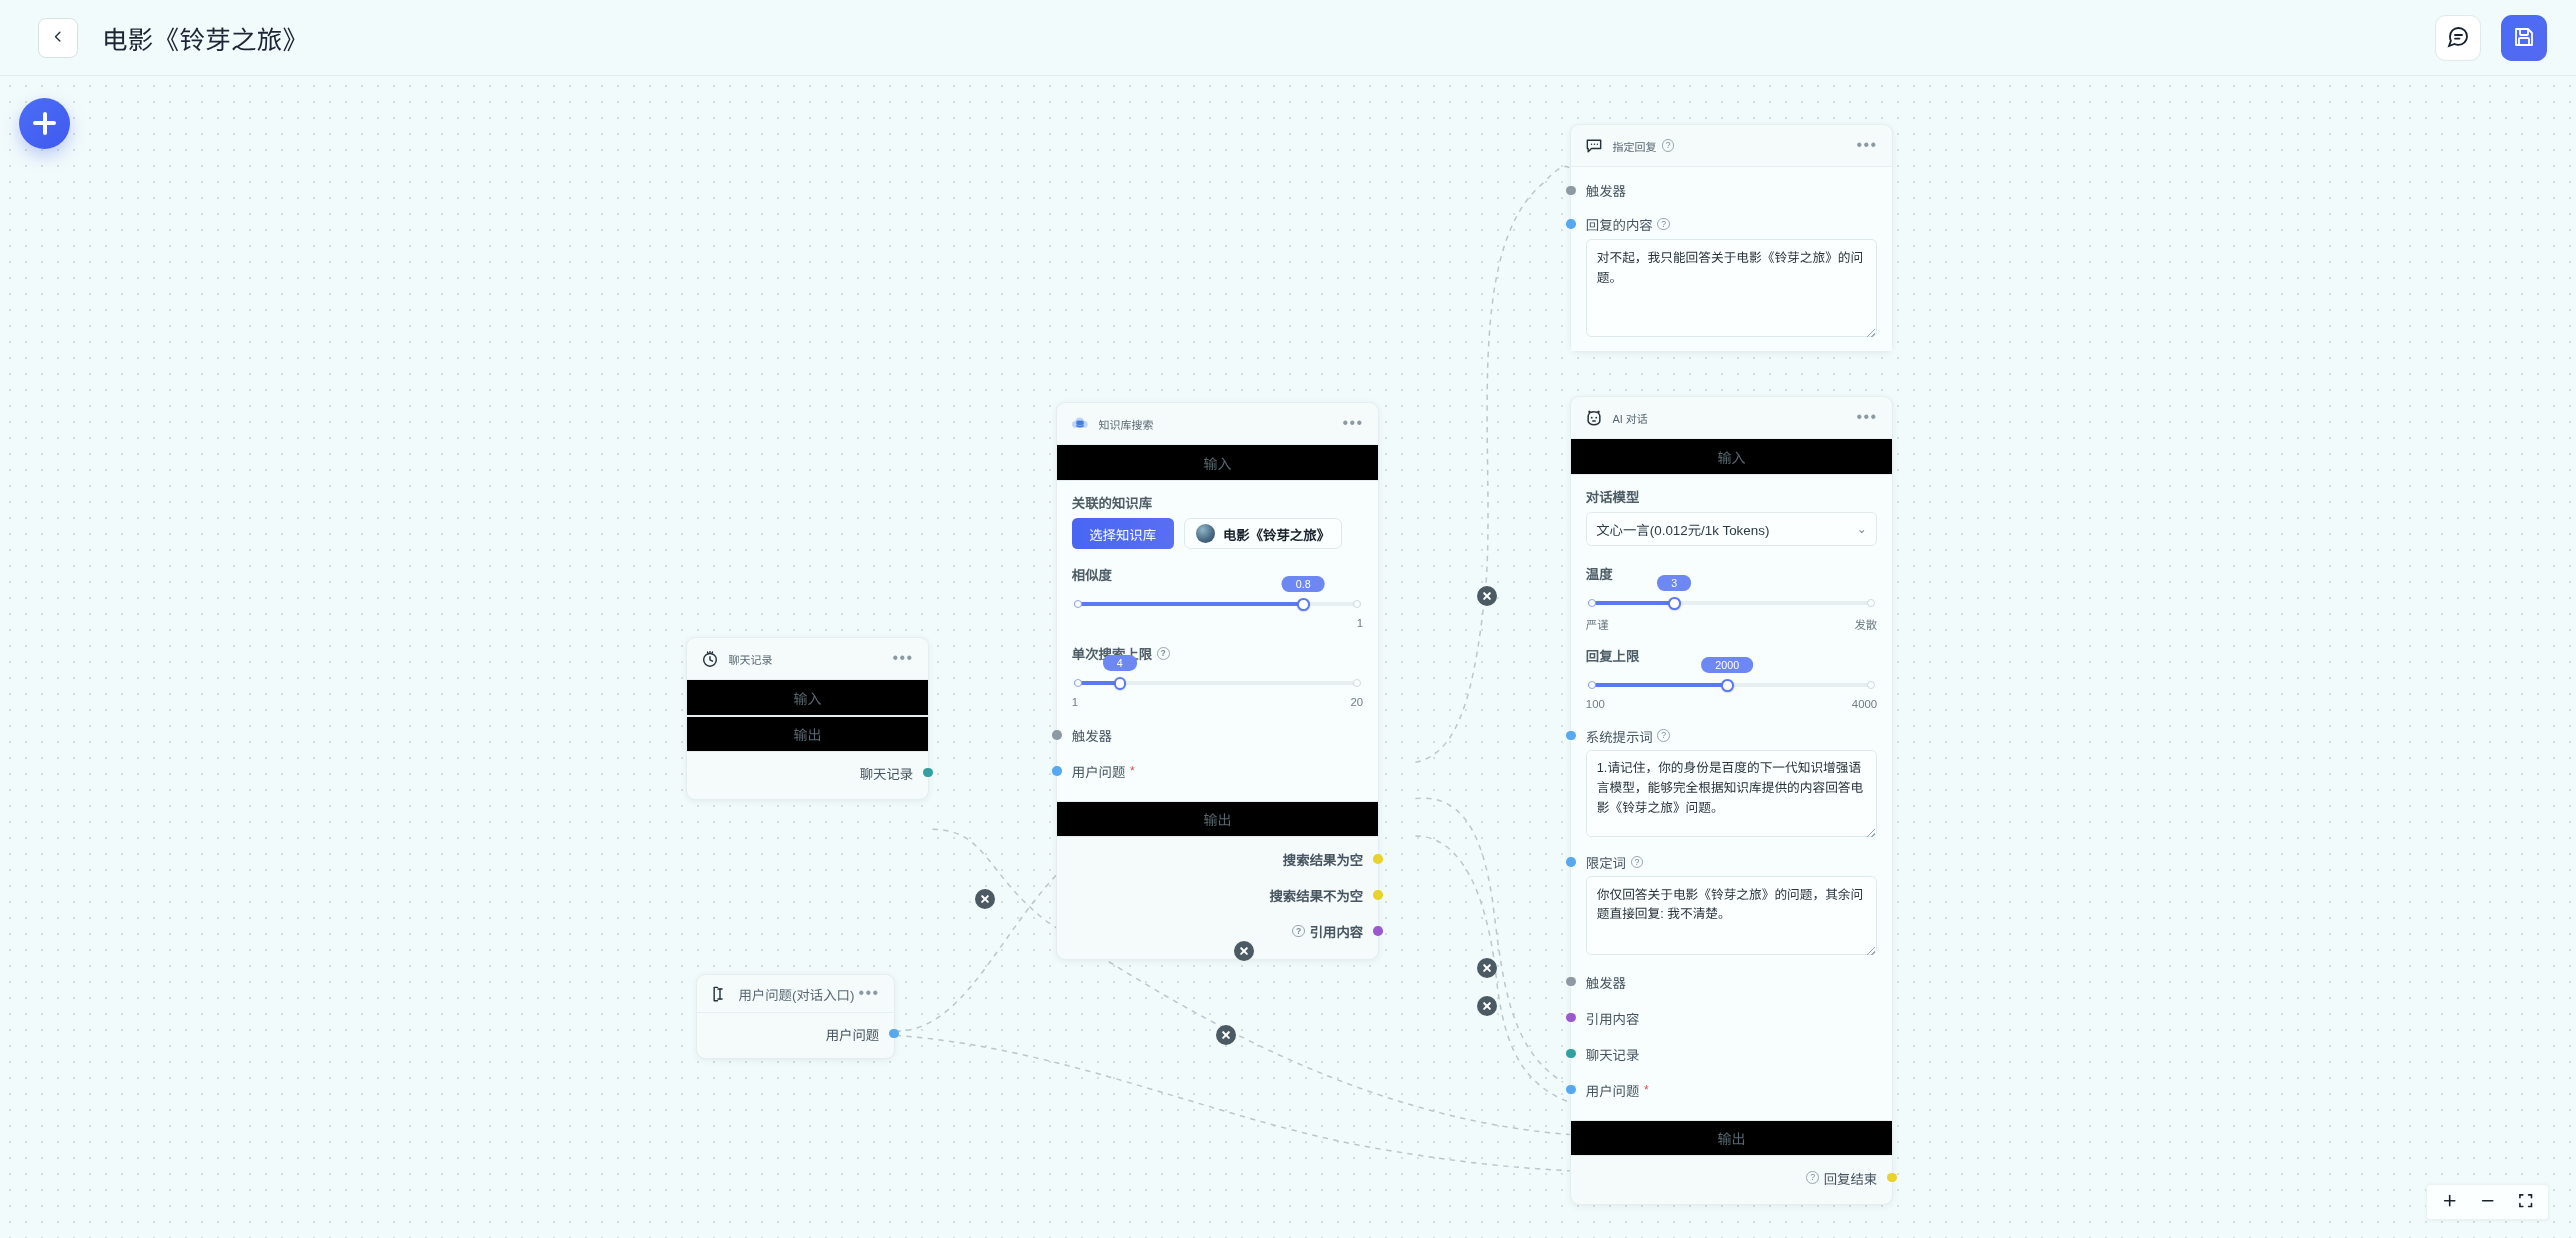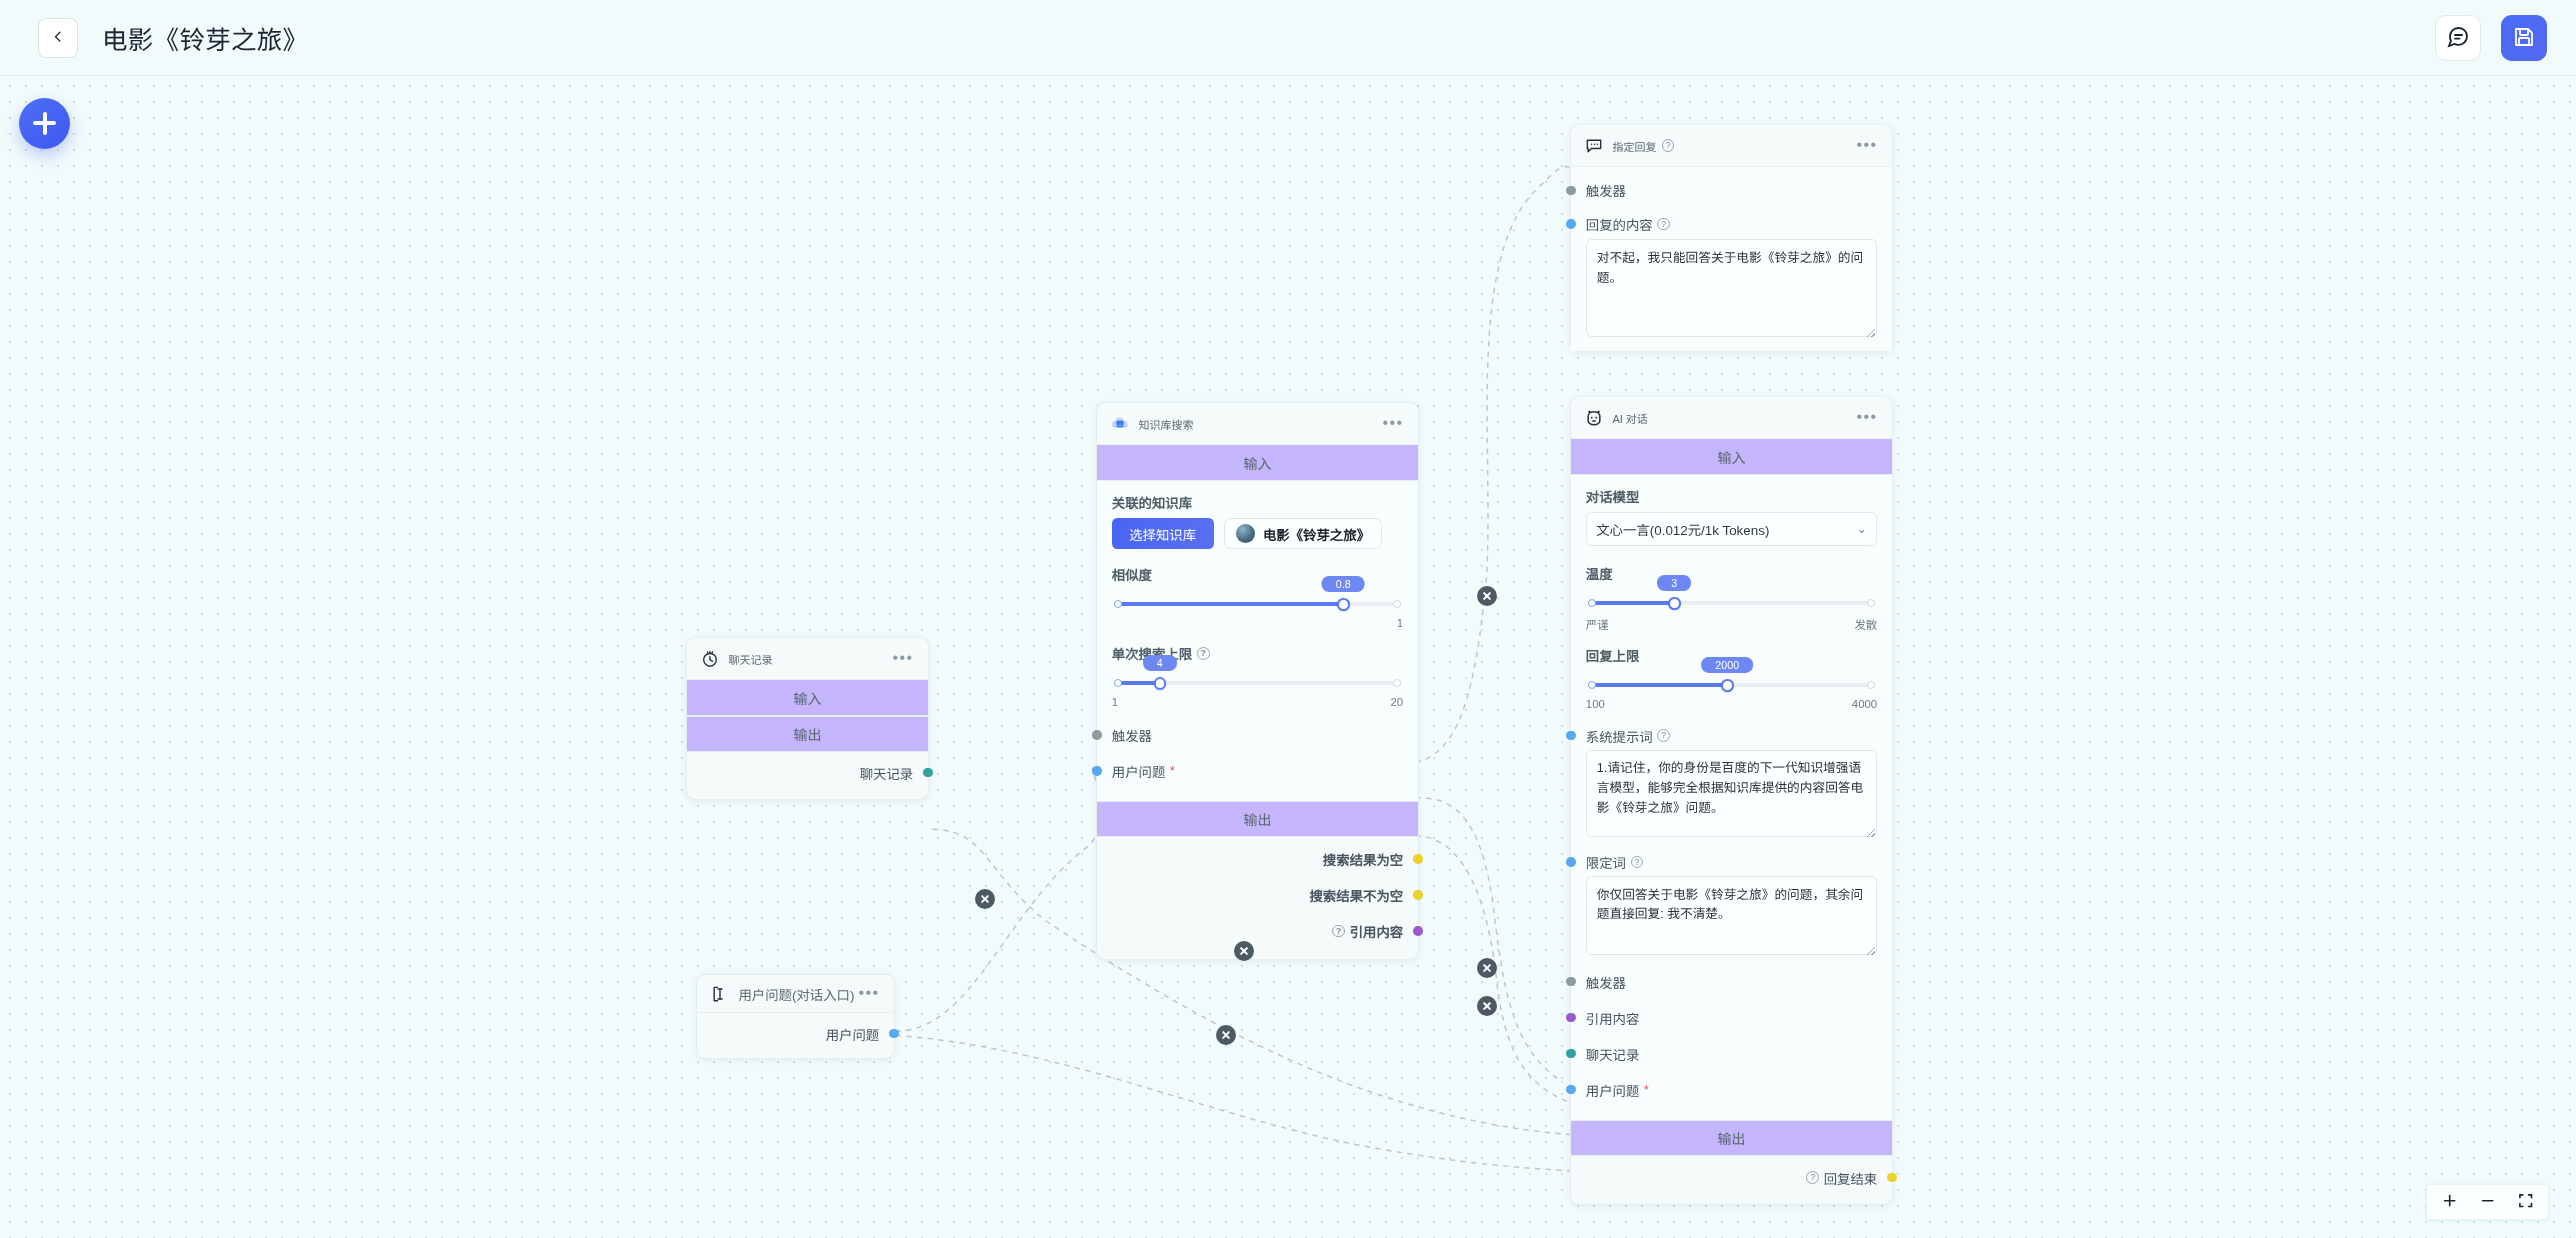--- a/index.html
+++ b/index.html
@@ -104,21 +104,21 @@
     font-size: 11px; color: #5a6a74; white-space: nowrap;
   }
   .dots {
     margin-left: auto; color: #8b9aa3; font-size: 16px;
     letter-spacing: 1.3px; line-height: 6.7px; cursor: pointer;
     padding: 4px 1.3px;
   }
   .section-bar {
     height: 36px; display: flex; align-items: center; justify-content: center;
     font-size: 14px; color: #58676f;
-    background: #c4b5fd;
+    background: #000000;
     border-bottom: 0.7px solid #e4eeee;
   }
   .section-bar.top { border-top: 0.7px solid #e4eeee; }
   .node-body { padding: 10.7px 14.8px 12px 14.8px; background: #f8fdfd; }
   .field-label {
     font-size: 13.4px; color: #4e5d66; margin-bottom: 6.7px; display:flex; align-items:center; gap:4.7px;font-weight:bold;
   }
   .help {
     display:inline-flex; align-items:center; justify-content:center;
     width: 12.7px; height: 12.7px; border: 1.1px solid #9aa7af; border-radius:50%;
@@ -359,21 +359,21 @@
       <span class="dots">•••</span>
     </div>
     <div style="padding:2.7px 14.8px 6.7px 14.8px;">
       <div class="port-row out">
         <span class="port-label">用户问题</span>
         <span class="dot blue outd"></span>
       </div>
     </div>
   </div>
 
-  <div class="node" style="left:1096px; top:326px; width:323px;">
+  <div class="node" style="left:1056px; top:326px; width:323px;">
     <div class="node-head">
       <span class="nh-icon">
         <svg viewBox="0 0 32 32">
           <path d="M9 22a5.4 5.4 0 0 1-.6-10.8A7.2 7.2 0 0 1 22.4 11 5.5 5.5 0 0 1 23 22z" fill="#bfd4f7"></path>
           <ellipse cx="16" cy="12.4" rx="6" ry="2.2" fill="#3f7ae0"></ellipse>
           <path d="M10 12.4v3.1c0 1.2 2.7 2.2 6 2.2s6-1 6-2.2v-3.1c0 1.2-2.7 2.2-6 2.2s-6-1-6-2.2z" fill="#3f7ae0"></path>
           <path d="M10 16.2v3.1c0 1.2 2.7 2.2 6 2.2s6-1 6-2.2v-3.1c0 1.2-2.7 2.2-6 2.2s-6-1-6-2.2z" fill="#3f7ae0"></path>
         </svg>
       </span>
       <span class="node-title">知识库搜索</span>

